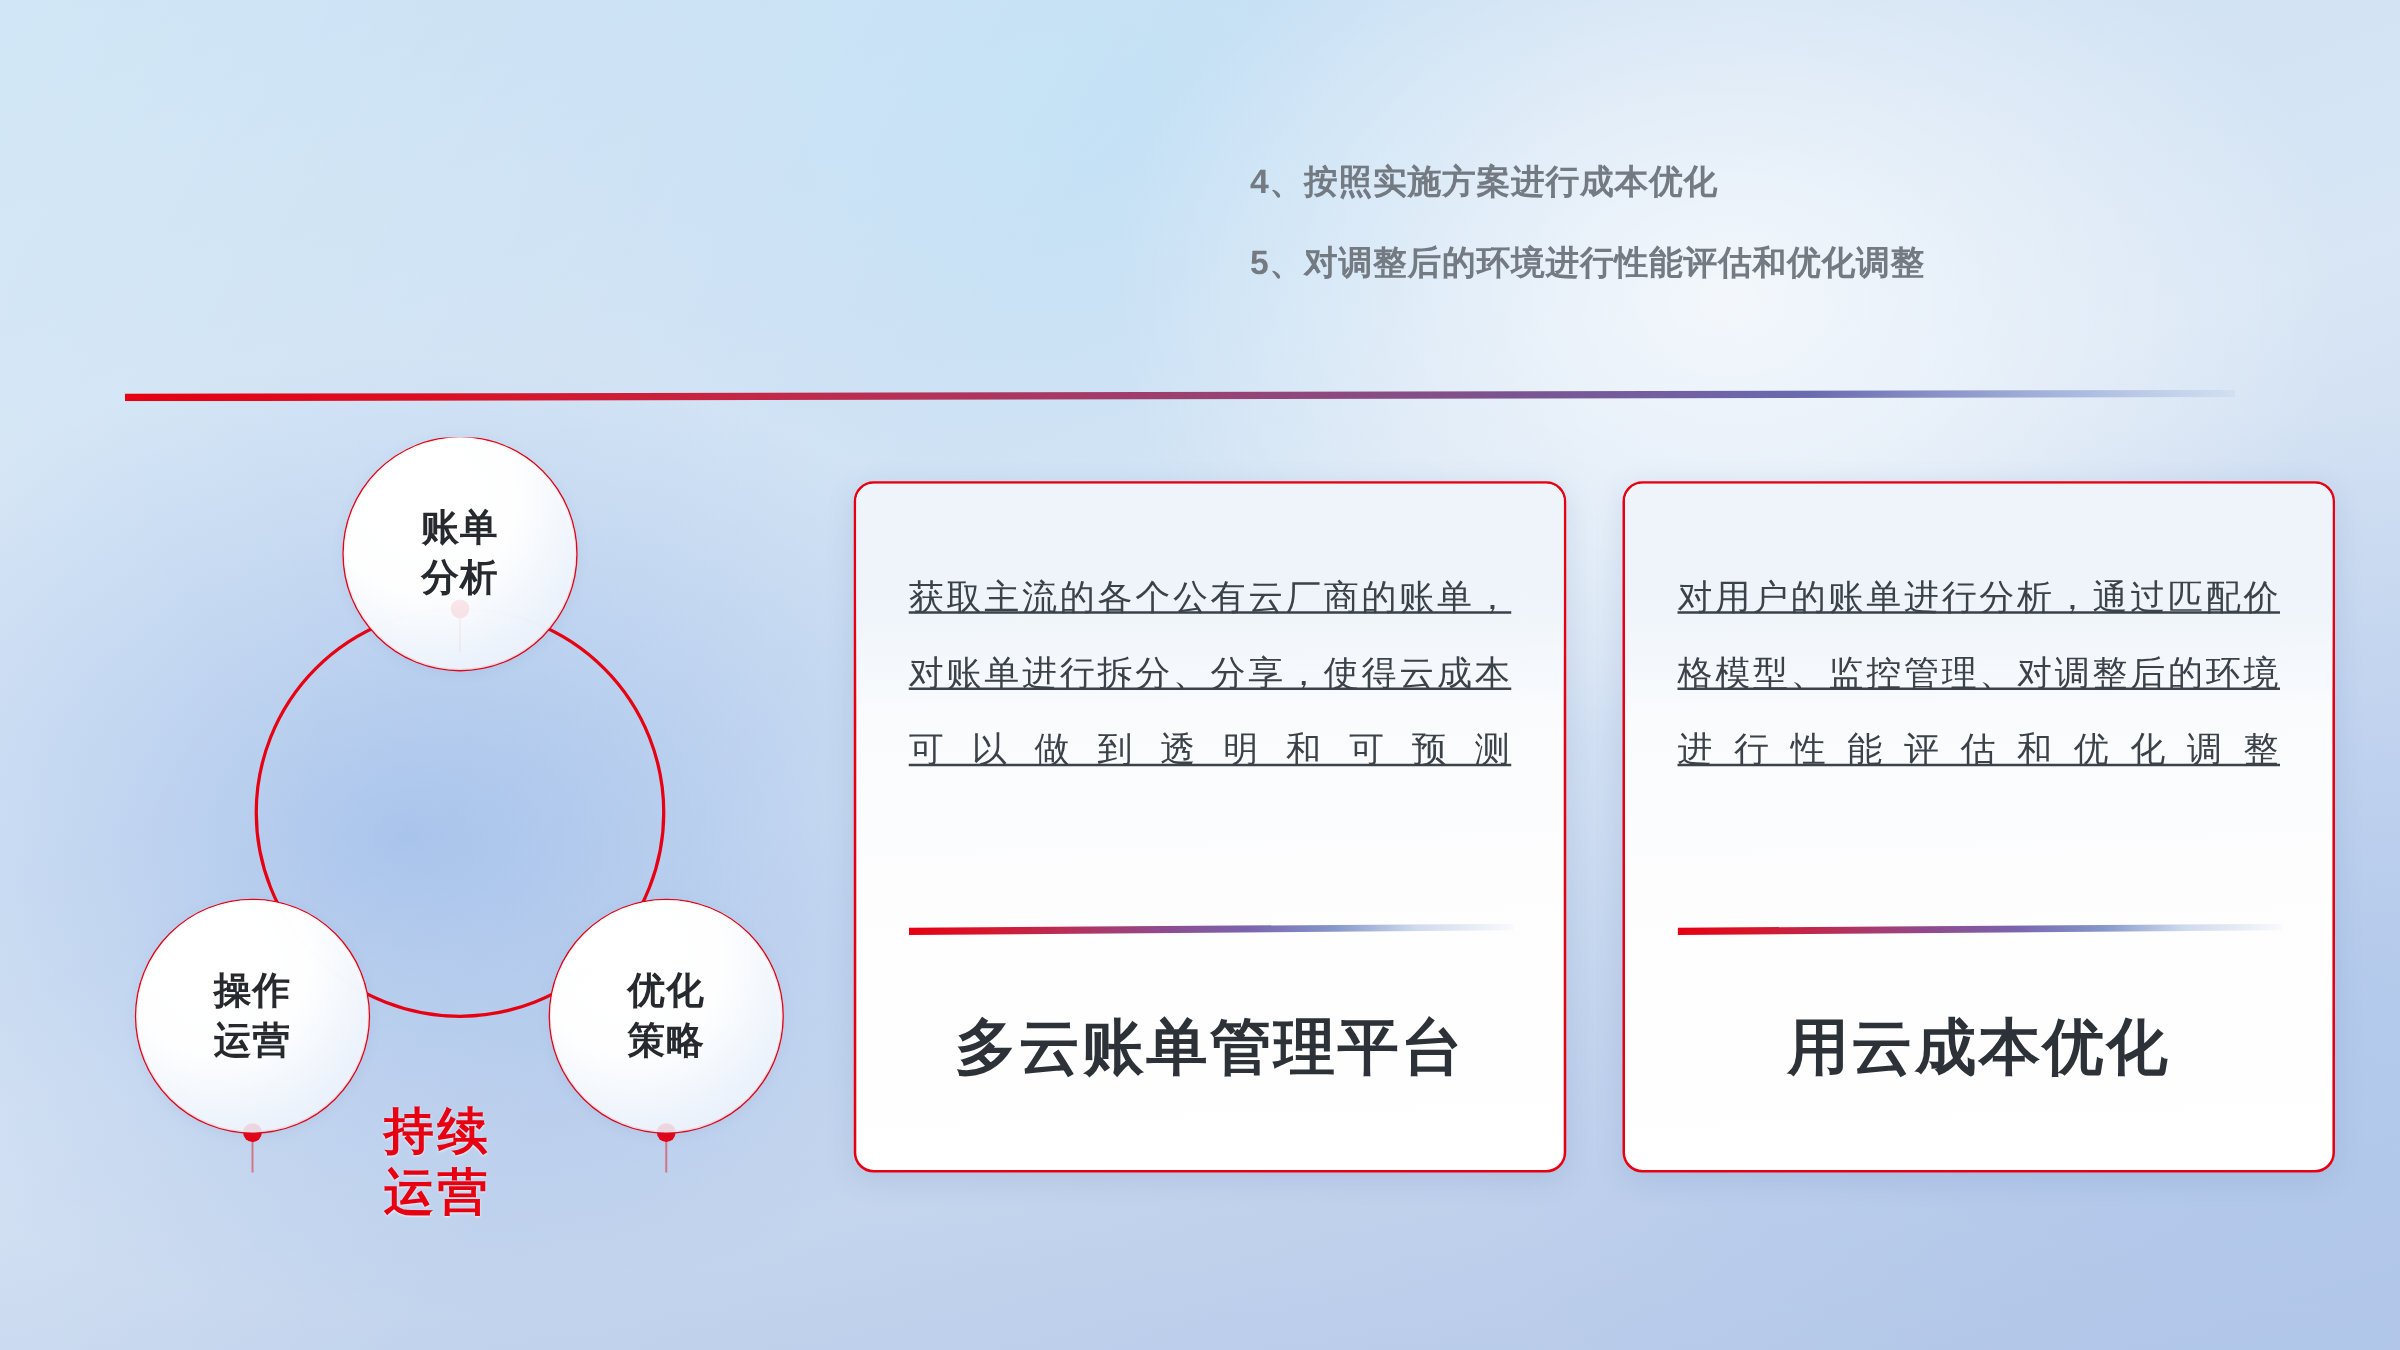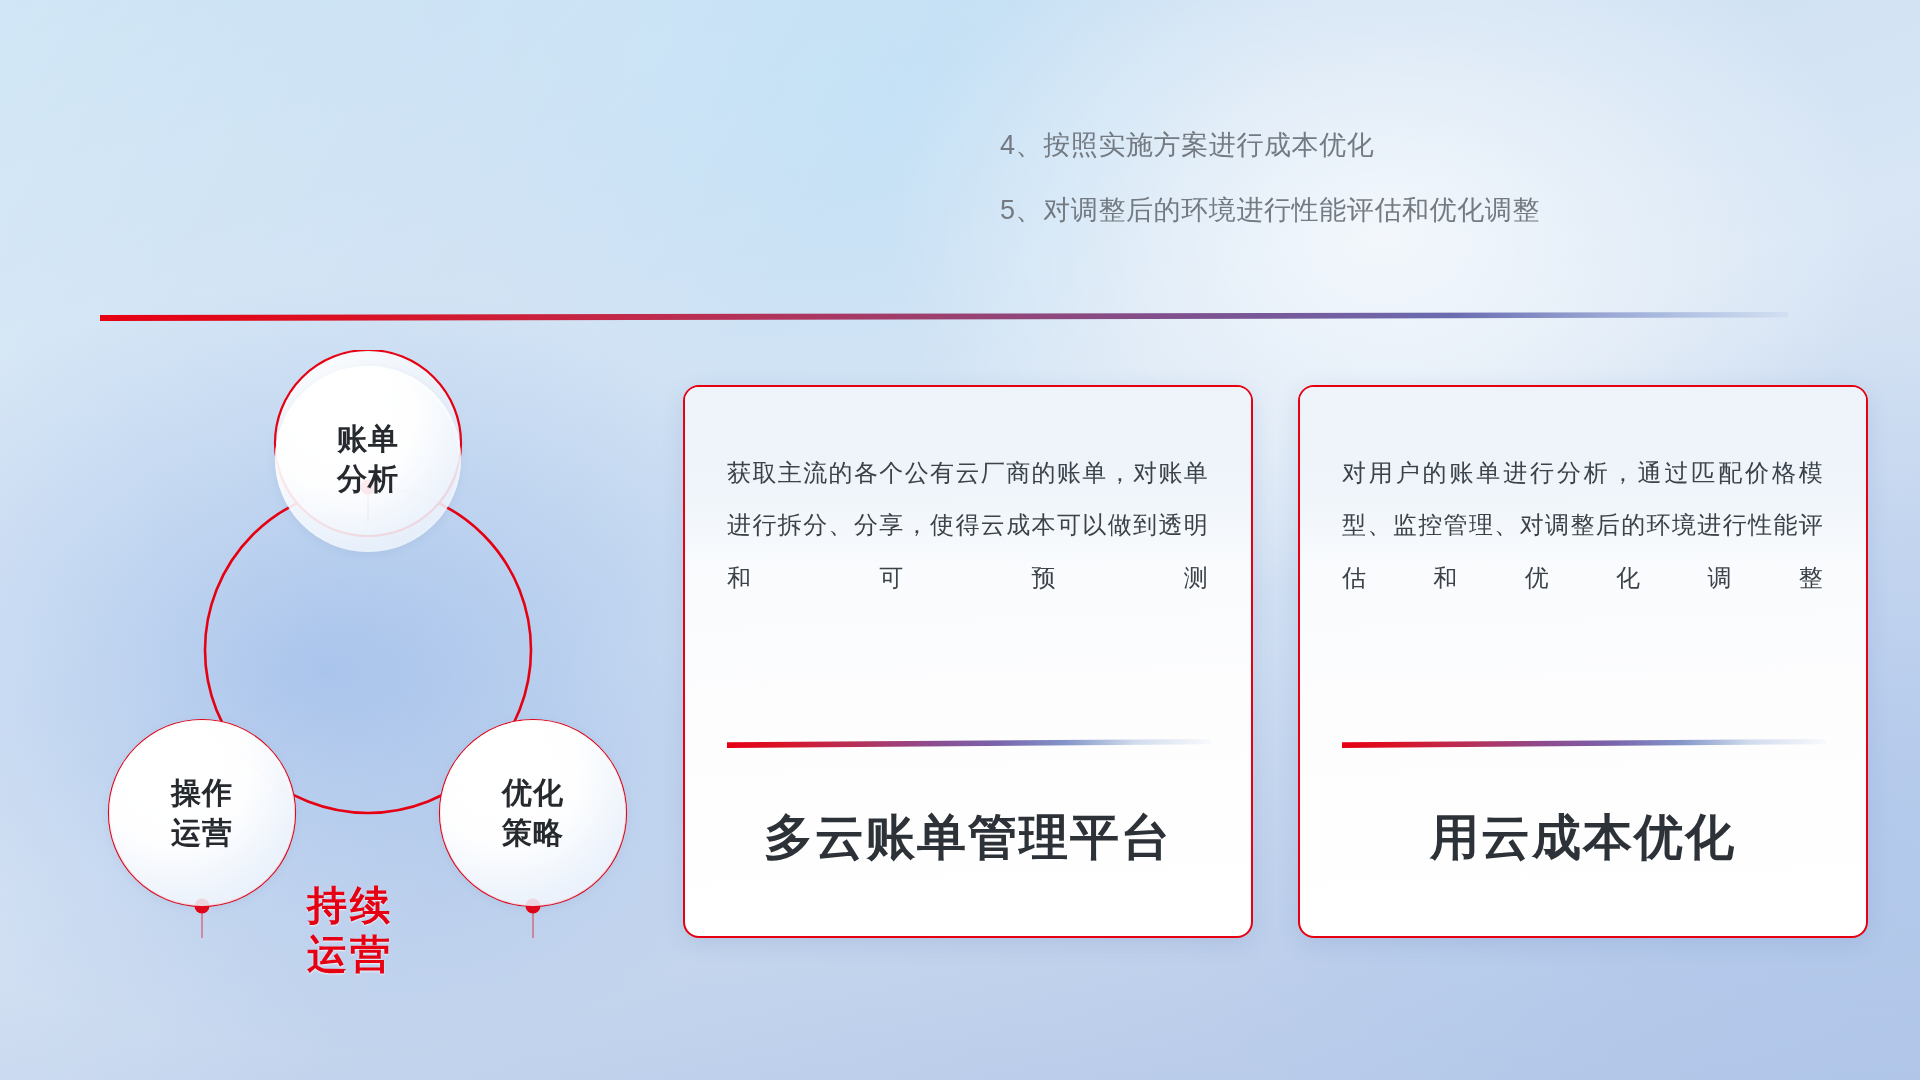--- a/index.html
+++ b/index.html
@@ -26,21 +26,21 @@
       linear-gradient(120deg, rgba(255,255,255,0.30) 0%, rgba(255,255,255,0.0) 38%),
       linear-gradient(0deg, rgba(160,185,225,0.25) 0%, rgba(255,255,255,0) 40%);
   }
 
   
   .list-wrap {
     position:absolute; left:0; top:92px; width:1920px; height:185px;
   }
   .list-col { position:absolute; }
   .list-col.left  { left:150px; top:0px; }
-  .list-col.right { left:1000px; top:40px; }
+  .list-col.right { left:1000px; top:40px;font-weight:bold; }
   .list-item {
     font-size:27px;
     color:#737a82;
     letter-spacing:0.6px;
     line-height:1.0;
     margin-bottom:38px;
     white-space:nowrap;
   }
 
   
@@ -64,21 +64,21 @@
     border-radius:50%;
     background:
       radial-gradient(circle at 34% 26%, rgba(255,255,255,0.98) 0%, rgba(255,255,255,0.92) 40%, rgba(238,244,252,0.88) 72%, rgba(226,236,249,0.86) 100%);
     box-shadow: inset 0 2px 5px rgba(255,255,255,0.95), 0 2px 10px rgba(90,125,180,0.13);
     display:flex; flex-direction:column;
     align-items:center; justify-content:center;
     color:#262a2e; font-weight:700;
     font-size:30px; line-height:1.33;
     letter-spacing:1px;
   }
-  .bubble.top   { left:180px; top:16px;   width:186px; height:186px; }
+  .bubble.top   { left:180px; top:0px;   width:186px; height:186px; }
   .bubble.bl    { left:14px;  top:370px; width:186px; height:186px; }
   .bubble.br    { left:345px; top:370px; width:186px; height:186px;text-align:center; }
   .center-label {
     position:absolute; left:255px; top:580px;
     transform:translate(-50%,-50%);
     text-align:right;
     color:#e60012; font-weight:800;
     font-size:40px; line-height:1.22;
     letter-spacing:3px;
     text-shadow:0 1px 2px rgba(255,255,255,0.75);
@@ -99,26 +99,27 @@
     content:"";
     position:absolute; left:-2px; right:-2px; top:-2px; height:180px;
     border-radius:16px 16px 0 0;
     background:linear-gradient(180deg, #eef4fa 0%, #eef4fa 48%, rgba(238,244,250,0) 100%);
     pointer-events:none;
   }
   .card.one { left:683px; }
   .card.two { left:1298px; }
   .card-inner { position:absolute; inset:0; padding:60px 42px 0 42px; }
   .card-body {
-    font-size:24px;
+    font-size:28px;
     color:#3b4249;
     line-height:2.18;
     letter-spacing:1.2px;
     text-align:justify;
     text-align-last:justify;
+    text-decoration:underline;
   }
   .card-divider {
     position:absolute; left:42px; right:40px; top:352px; height:9px;
   }
   .card-divider .bar {
     position:absolute; inset:0;
     background:linear-gradient(90deg,
        #e60012 0%, #d8142a 12%, #b82f58 26%, #8e4b8e 42%,
        #7a64ad 56%, #8496c9 70%, rgba(170,190,222,0.55) 84%, rgba(205,219,238,0.10) 100%);
     clip-path:polygon(0 36%, 100% 0%, 100% 58%, 0 100%);

